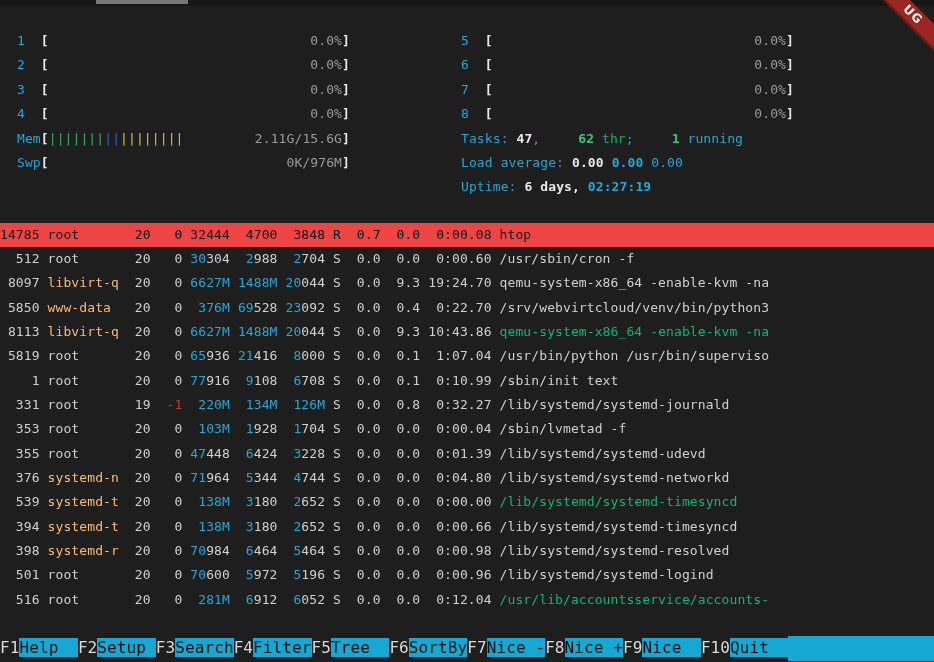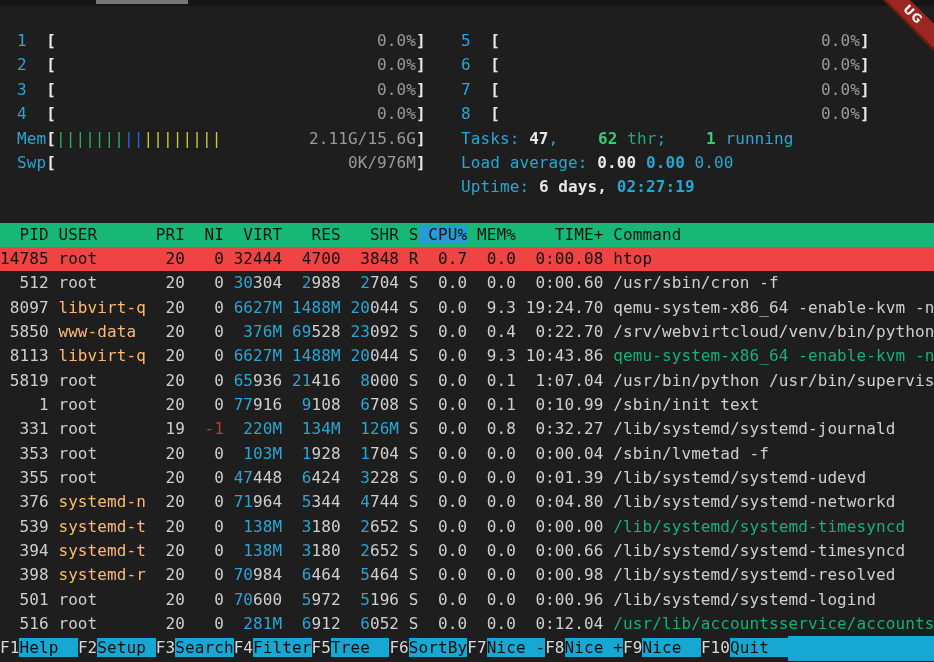--- a/index.html
+++ b/index.html
@@ -9,21 +9,21 @@
     font-family:"DejaVu Sans Mono",monospace;
   }
   .topstrip{position:absolute;left:0;top:0;width:934px;height:6px;background:#161616;}
   .dragpill{position:absolute;left:96px;top:0;width:92px;height:4px;background:#767676;}
   .ribbon{
     position:absolute;top:6px;right:-26px;width:96px;height:17px;line-height:17px;
     transform:rotate(45deg);background:#9c2622;border-bottom:2px solid #6e1714;
     color:#ffffff;font-family:"DejaVu Sans",sans-serif;font-weight:bold;font-size:12px;
     text-align:center;letter-spacing:1px;z-index:5;
   }
-  .term{font-size:16px;letter-spacing:0.1px;line-height:24.4px;white-space:pre;}
+  .term{font-size:13px;letter-spacing:0.1px;line-height:24.4px;white-space:pre;}
   .mline{height:24.4px;overflow:hidden;}
   .meters-left{position:absolute;left:17px;top:29px;}
   .meters-right{position:absolute;left:461px;top:29px;}
   .c-cyan{color:#2ba5d3;}
   .c-fg{color:#cfcfcf;}
   .c-shadow{color:#fdba74;}
   .c-green{color:#17b077;}
   .c-greenb{color:#3fc878;margin-left:30px;}
   .c-wb{color:#e8e8e8;}
   .c-mgray{color:#9a9a9a;}
@@ -50,21 +50,20 @@
 <body>
 
 <div class="topstrip"></div>
 <div class="dragpill"></div>
 <div class="ribbon">UG</div>
 
 <div class="meters-left term" id="meters-left"><div class="mline"><span class="c-cyan">1  </span><span class="c-wb b">[</span><span class="c-mgray">                                 0.0%</span><span class="c-wb b">]</span></div><div class="mline"><span class="c-cyan">2  </span><span class="c-wb b">[</span><span class="c-mgray">                                 0.0%</span><span class="c-wb b">]</span></div><div class="mline"><span class="c-cyan">3  </span><span class="c-wb b">[</span><span class="c-mgray">                                 0.0%</span><span class="c-wb b">]</span></div><div class="mline"><span class="c-cyan">4  </span><span class="c-wb b">[</span><span class="c-mgray">                                 0.0%</span><span class="c-wb b">]</span></div><div class="mline"><span class="c-cyan">Mem</span><span class="c-wb b">[</span><span class="bar-g">|||||||</span><span class="bar-b">||</span><span class="bar-y">||||||||</span><span class="c-mgray">         2.11G/15.6G</span><span class="c-wb b">]</span></div><div class="mline"><span class="c-cyan">Swp</span><span class="c-wb b">[</span><span class="c-mgray">                              0K/976M</span><span class="c-wb b">]</span></div></div>
 <div class="meters-right term" id="meters-right"><div class="mline"><span class="c-cyan">5  </span><span class="c-wb b">[</span><span class="c-mgray">                                 0.0%</span><span class="c-wb b">]</span></div><div class="mline"><span class="c-cyan">6  </span><span class="c-wb b">[</span><span class="c-mgray">                                 0.0%</span><span class="c-wb b">]</span></div><div class="mline"><span class="c-cyan">7  </span><span class="c-wb b">[</span><span class="c-mgray">                                 0.0%</span><span class="c-wb b">]</span></div><div class="mline"><span class="c-cyan">8  </span><span class="c-wb b">[</span><span class="c-mgray">                                 0.0%</span><span class="c-wb b">]</span></div><div class="mline"><span class="c-cyan">Tasks: </span><span class="c-wb b">47</span><span class="c-cyan">, </span><span class="c-greenb b">62</span><span class="c-green"> thr</span><span class="c-cyan">; </span><span class="c-greenb b">1</span><span class="c-cyan"> running</span></div><div class="mline"><span class="c-cyan">Load average: </span><span class="c-wb b">0.00 </span><span class="c-cyan b">0.00 </span><span class="c-cyan">0.00</span></div><div class="mline"><span class="c-cyan">Uptime: </span><span class="c-wb b">6 days, </span><span class="c-cyan b">02:27:19</span></div></div>
 
 <div class="ptable" id="ptable">
-    <div class="trow term thead"><span>  PID</span><span> USER     </span><span> PRI</span><span>  NI</span><span>  VIRT</span><span>   RES</span><span>   SHR</span><span> S</span><span class="sortspan"> CPU%</span><span> MEM%</span><span>    TIME+</span><span> Command                           </span></div>
     <div class="trow term sel"><span>14785</span><span> </span><span>root     </span><span> </span><span> 20</span><span> </span><span>  0</span><span> </span><span>32444</span><span> </span><span> 4700</span><span> </span><span> 3848</span><span> </span><span>R</span><span> </span><span> 0.7</span><span> </span><span> 0.0</span><span> </span><span> 0:00.08</span><span> </span><span>htop                              </span></div>
     <div class="trow term"><span><span class="c-fg">  512</span></span><span class="c-fg"> </span><span><span class="c-fg">root     </span></span><span class="c-fg"> </span><span><span class="c-fg"> 20</span></span><span class="c-fg"> </span><span><span class="c-fg">  0</span></span><span class="c-fg"> </span><span><span class="c-cyan">30</span><span class="c-fg">304</span></span><span class="c-fg"> </span><span><span class="c-cyan"> 2</span><span class="c-fg">988</span></span><span class="c-fg"> </span><span><span class="c-cyan"> 2</span><span class="c-fg">704</span></span><span class="c-fg"> </span><span><span class="c-fg">S</span></span><span class="c-fg"> </span><span><span class="c-fg"> 0.0</span></span><span class="c-fg"> </span><span><span class="c-fg"> 0.0</span></span><span class="c-fg"> </span><span><span class="c-fg"> 0:00.60</span></span><span class="c-fg"> </span><span><span class="c-fg">/usr/sbin/cron -f                 </span></span></div>
     <div class="trow term"><span><span class="c-fg"> 8097</span></span><span class="c-fg"> </span><span><span class="c-shadow">libvirt-q</span></span><span class="c-fg"> </span><span><span class="c-fg"> 20</span></span><span class="c-fg"> </span><span><span class="c-fg">  0</span></span><span class="c-fg"> </span><span><span class="c-cyan">6627M</span></span><span class="c-fg"> </span><span><span class="c-cyan">1488M</span></span><span class="c-fg"> </span><span><span class="c-cyan">20</span><span class="c-fg">044</span></span><span class="c-fg"> </span><span><span class="c-fg">S</span></span><span class="c-fg"> </span><span><span class="c-fg"> 0.0</span></span><span class="c-fg"> </span><span><span class="c-fg"> 9.3</span></span><span class="c-fg"> </span><span><span class="c-fg">19:24.70</span></span><span class="c-fg"> </span><span><span class="c-fg">qemu-system-x86_64 -enable-kvm -na</span></span></div>
     <div class="trow term"><span><span class="c-fg"> 5850</span></span><span class="c-fg"> </span><span><span class="c-shadow">www-data </span></span><span class="c-fg"> </span><span><span class="c-fg"> 20</span></span><span class="c-fg"> </span><span><span class="c-fg">  0</span></span><span class="c-fg"> </span><span><span class="c-cyan"> 376M</span></span><span class="c-fg"> </span><span><span class="c-cyan">69</span><span class="c-fg">528</span></span><span class="c-fg"> </span><span><span class="c-cyan">23</span><span class="c-fg">092</span></span><span class="c-fg"> </span><span><span class="c-fg">S</span></span><span class="c-fg"> </span><span><span class="c-fg"> 0.0</span></span><span class="c-fg"> </span><span><span class="c-fg"> 0.4</span></span><span class="c-fg"> </span><span><span class="c-fg"> 0:22.70</span></span><span class="c-fg"> </span><span><span class="c-fg">/srv/webvirtcloud/venv/bin/python3</span></span></div>
     <div class="trow term"><span><span class="c-fg"> 8113</span></span><span class="c-fg"> </span><span><span class="c-shadow">libvirt-q</span></span><span class="c-fg"> </span><span><span class="c-fg"> 20</span></span><span class="c-fg"> </span><span><span class="c-fg">  0</span></span><span class="c-fg"> </span><span><span class="c-cyan">6627M</span></span><span class="c-fg"> </span><span><span class="c-cyan">1488M</span></span><span class="c-fg"> </span><span><span class="c-cyan">20</span><span class="c-fg">044</span></span><span class="c-fg"> </span><span><span class="c-fg">S</span></span><span class="c-fg"> </span><span><span class="c-fg"> 0.0</span></span><span class="c-fg"> </span><span><span class="c-fg"> 9.3</span></span><span class="c-fg"> </span><span><span class="c-fg">10:43.86</span></span><span class="c-fg"> </span><span><span class="c-green">qemu-system-x86_64 -enable-kvm -na</span></span></div>
     <div class="trow term"><span><span class="c-fg"> 5819</span></span><span class="c-fg"> </span><span><span class="c-fg">root     </span></span><span class="c-fg"> </span><span><span class="c-fg"> 20</span></span><span class="c-fg"> </span><span><span class="c-fg">  0</span></span><span class="c-fg"> </span><span><span class="c-cyan">65</span><span class="c-fg">936</span></span><span class="c-fg"> </span><span><span class="c-cyan">21</span><span class="c-fg">416</span></span><span class="c-fg"> </span><span><span class="c-cyan"> 8</span><span class="c-fg">000</span></span><span class="c-fg"> </span><span><span class="c-fg">S</span></span><span class="c-fg"> </span><span><span class="c-fg"> 0.0</span></span><span class="c-fg"> </span><span><span class="c-fg"> 0.1</span></span><span class="c-fg"> </span><span><span class="c-fg"> 1:07.04</span></span><span class="c-fg"> </span><span><span class="c-fg">/usr/bin/python /usr/bin/superviso</span></span></div>
     <div class="trow term"><span><span class="c-fg">    1</span></span><span class="c-fg"> </span><span><span class="c-fg">root     </span></span><span class="c-fg"> </span><span><span class="c-fg"> 20</span></span><span class="c-fg"> </span><span><span class="c-fg">  0</span></span><span class="c-fg"> </span><span><span class="c-cyan">77</span><span class="c-fg">916</span></span><span class="c-fg"> </span><span><span class="c-cyan"> 9</span><span class="c-fg">108</span></span><span class="c-fg"> </span><span><span class="c-cyan"> 6</span><span class="c-fg">708</span></span><span class="c-fg"> </span><span><span class="c-fg">S</span></span><span class="c-fg"> </span><span><span class="c-fg"> 0.0</span></span><span class="c-fg"> </span><span><span class="c-fg"> 0.1</span></span><span class="c-fg"> </span><span><span class="c-fg"> 0:10.99</span></span><span class="c-fg"> </span><span><span class="c-fg">/sbin/init text                   </span></span></div>
     <div class="trow term"><span><span class="c-fg">  331</span></span><span class="c-fg"> </span><span><span class="c-fg">root     </span></span><span class="c-fg"> </span><span><span class="c-fg"> 19</span></span><span class="c-fg"> </span><span><span class="c-red"> -1</span></span><span class="c-fg"> </span><span><span class="c-cyan"> 220M</span></span><span class="c-fg"> </span><span><span class="c-cyan"> 134M</span></span><span class="c-fg"> </span><span><span class="c-cyan"> 126M</span></span><span class="c-fg"> </span><span><span class="c-fg">S</span></span><span class="c-fg"> </span><span><span class="c-fg"> 0.0</span></span><span class="c-fg"> </span><span><span class="c-fg"> 0.8</span></span><span class="c-fg"> </span><span><span class="c-fg"> 0:32.27</span></span><span class="c-fg"> </span><span><span class="c-fg">/lib/systemd/systemd-journald     </span></span></div>
     <div class="trow term"><span><span class="c-fg">  353</span></span><span class="c-fg"> </span><span><span class="c-fg">root     </span></span><span class="c-fg"> </span><span><span class="c-fg"> 20</span></span><span class="c-fg"> </span><span><span class="c-fg">  0</span></span><span class="c-fg"> </span><span><span class="c-cyan"> 103M</span></span><span class="c-fg"> </span><span><span class="c-cyan"> 1</span><span class="c-fg">928</span></span><span class="c-fg"> </span><span><span class="c-cyan"> 1</span><span class="c-fg">704</span></span><span class="c-fg"> </span><span><span class="c-fg">S</span></span><span class="c-fg"> </span><span><span class="c-fg"> 0.0</span></span><span class="c-fg"> </span><span><span class="c-fg"> 0.0</span></span><span class="c-fg"> </span><span><span class="c-fg"> 0:00.04</span></span><span class="c-fg"> </span><span><span class="c-fg">/sbin/lvmetad -f                  </span></span></div>
     <div class="trow term"><span><span class="c-fg">  355</span></span><span class="c-fg"> </span><span><span class="c-fg">root     </span></span><span class="c-fg"> </span><span><span class="c-fg"> 20</span></span><span class="c-fg"> </span><span><span class="c-fg">  0</span></span><span class="c-fg"> </span><span><span class="c-cyan">47</span><span class="c-fg">448</span></span><span class="c-fg"> </span><span><span class="c-cyan"> 6</span><span class="c-fg">424</span></span><span class="c-fg"> </span><span><span class="c-cyan"> 3</span><span class="c-fg">228</span></span><span class="c-fg"> </span><span><span class="c-fg">S</span></span><span class="c-fg"> </span><span><span class="c-fg"> 0.0</span></span><span class="c-fg"> </span><span><span class="c-fg"> 0.0</span></span><span class="c-fg"> </span><span><span class="c-fg"> 0:01.39</span></span><span class="c-fg"> </span><span><span class="c-fg">/lib/systemd/systemd-udevd        </span></span></div>

